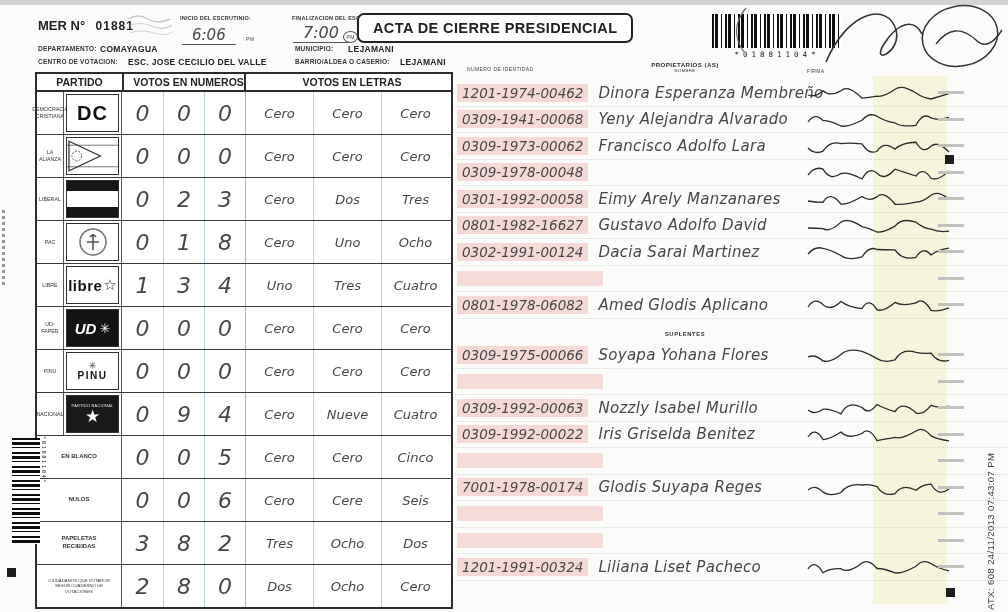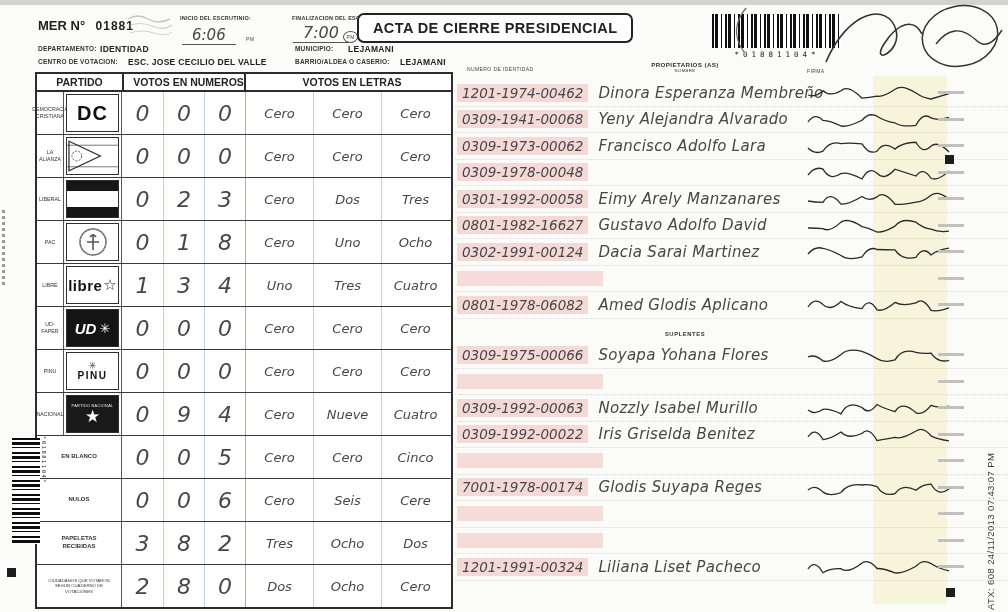--- a/index.html
+++ b/index.html
@@ -115,21 +115,21 @@
   <svg class="pen" style="left:818px;top:0;" width="190" height="78" viewBox="0 0 190 78">
     <path d="M8 62 C30 10 70 2 78 30 C84 52 52 66 66 44 C80 22 96 18 104 34" stroke="#333" stroke-width="1.6" fill="none"></path>
     <ellipse cx="142" cy="36" rx="38" ry="30" stroke="#333" stroke-width="1.5" fill="none" transform="rotate(-12 142 36)"></ellipse>
     <path d="M118 44 Q136 20 158 40 Q170 52 184 30" stroke="#333" stroke-width="1.4" fill="none"></path>
   </svg>
   <svg class="pen" style="left:726px;top:6px;" width="26" height="48" viewBox="0 0 26 48">
     <path d="M20 2 Q2 24 18 46" stroke="#666" stroke-width="1.2" fill="none"></path>
   </svg>
 
   <span class="abs print-label" style="left:38px;top:45px;">DEPARTAMENTO:</span>
-  <span class="abs print-value" style="left:100px;top:44px;">IDENTIDAD</span>
+  <span class="abs print-value" style="left:100px;top:44px;">COMAYAGUA</span>
   <span class="abs print-label" style="left:295px;top:45px;">MUNICIPIO:</span>
   <span class="abs print-value" style="left:348px;top:44px;">LEJAMANI</span>
   <span class="abs print-label" style="left:38px;top:58px;">CENTRO DE VOTACION:</span>
   <span class="abs print-value" style="left:128px;top:57px;">ESC. JOSE CECILIO DEL VALLE</span>
   <span class="abs print-label" style="left:295px;top:58px;">BARRIO/ALDEA O CASERIO:</span>
   <span class="abs print-value" style="left:400px;top:57px;">LEJAMANI</span>
 
   <div class="vote-table">
     <div class="vt-header">
       <div>PARTIDO</div>
@@ -268,22 +268,22 @@
           <div class="cell c-word w0 hw">Cero</div>
           <div class="cell c-word w1 hw">Cero</div>
           <div class="cell c-word w2 hw">Cinco</div>
         </div>
         <div class="vt-row">
           <div class="cell c-label-wide">NULOS</div>
           <div class="cell c-num n0 hw">0</div>
           <div class="cell c-num n1 hw">0</div>
           <div class="cell c-num n2 hw">6</div>
           <div class="cell c-word w0 hw">Cero</div>
+          <div class="cell c-word w1 hw">Cere</div>
           <div class="cell c-word w2 hw">Seis</div>
-          <div class="cell c-word w1 hw">Cere</div>
         </div>
         <div class="vt-row">
           <div class="cell c-label-wide">PAPELETAS RECIBIDAS</div>
           <div class="cell c-num n0 hw">3</div>
           <div class="cell c-num n1 hw">8</div>
           <div class="cell c-num n2 hw">2</div>
           <div class="cell c-word w0 hw">Tres</div>
           <div class="cell c-word w1 hw">Ocho</div>
           <div class="cell c-word w2 hw">Dos</div>
         </div>

